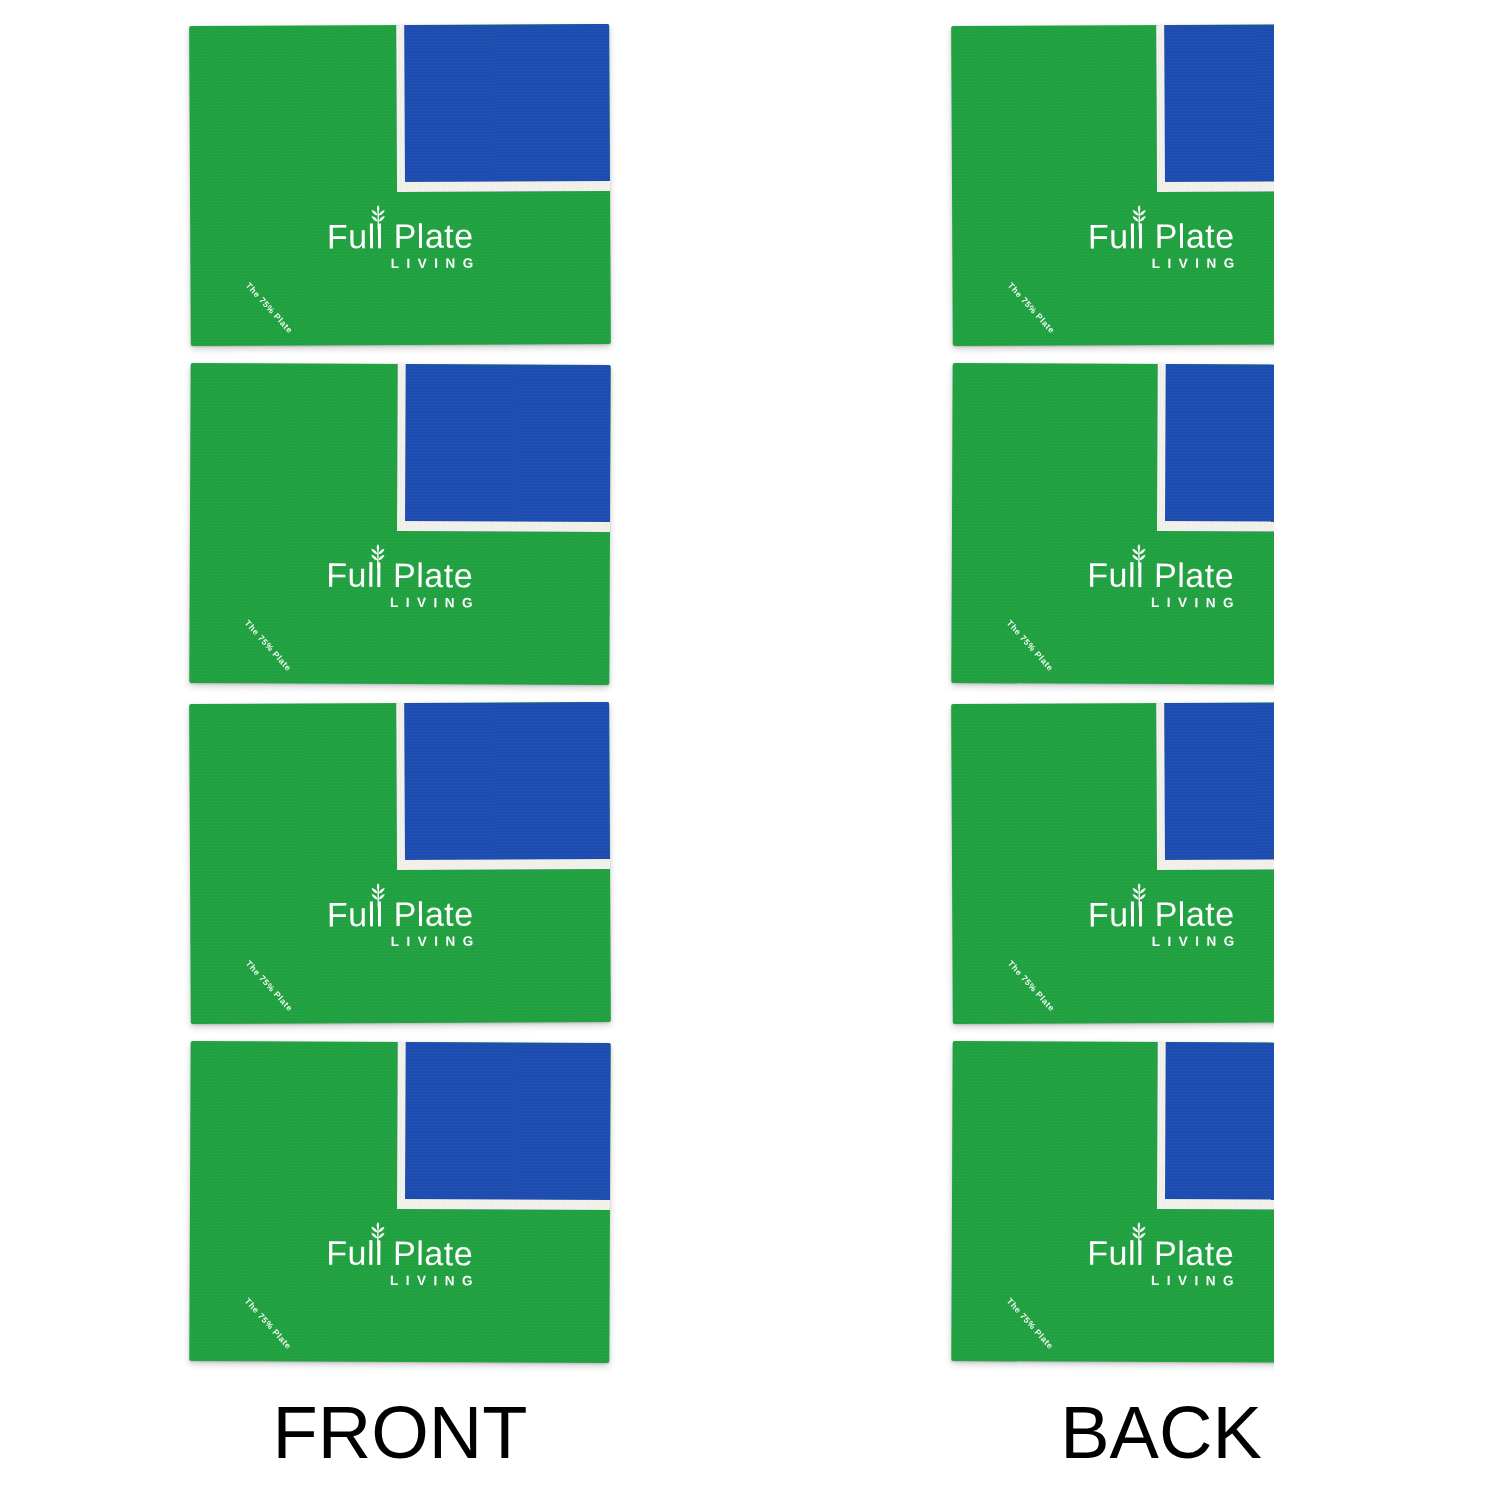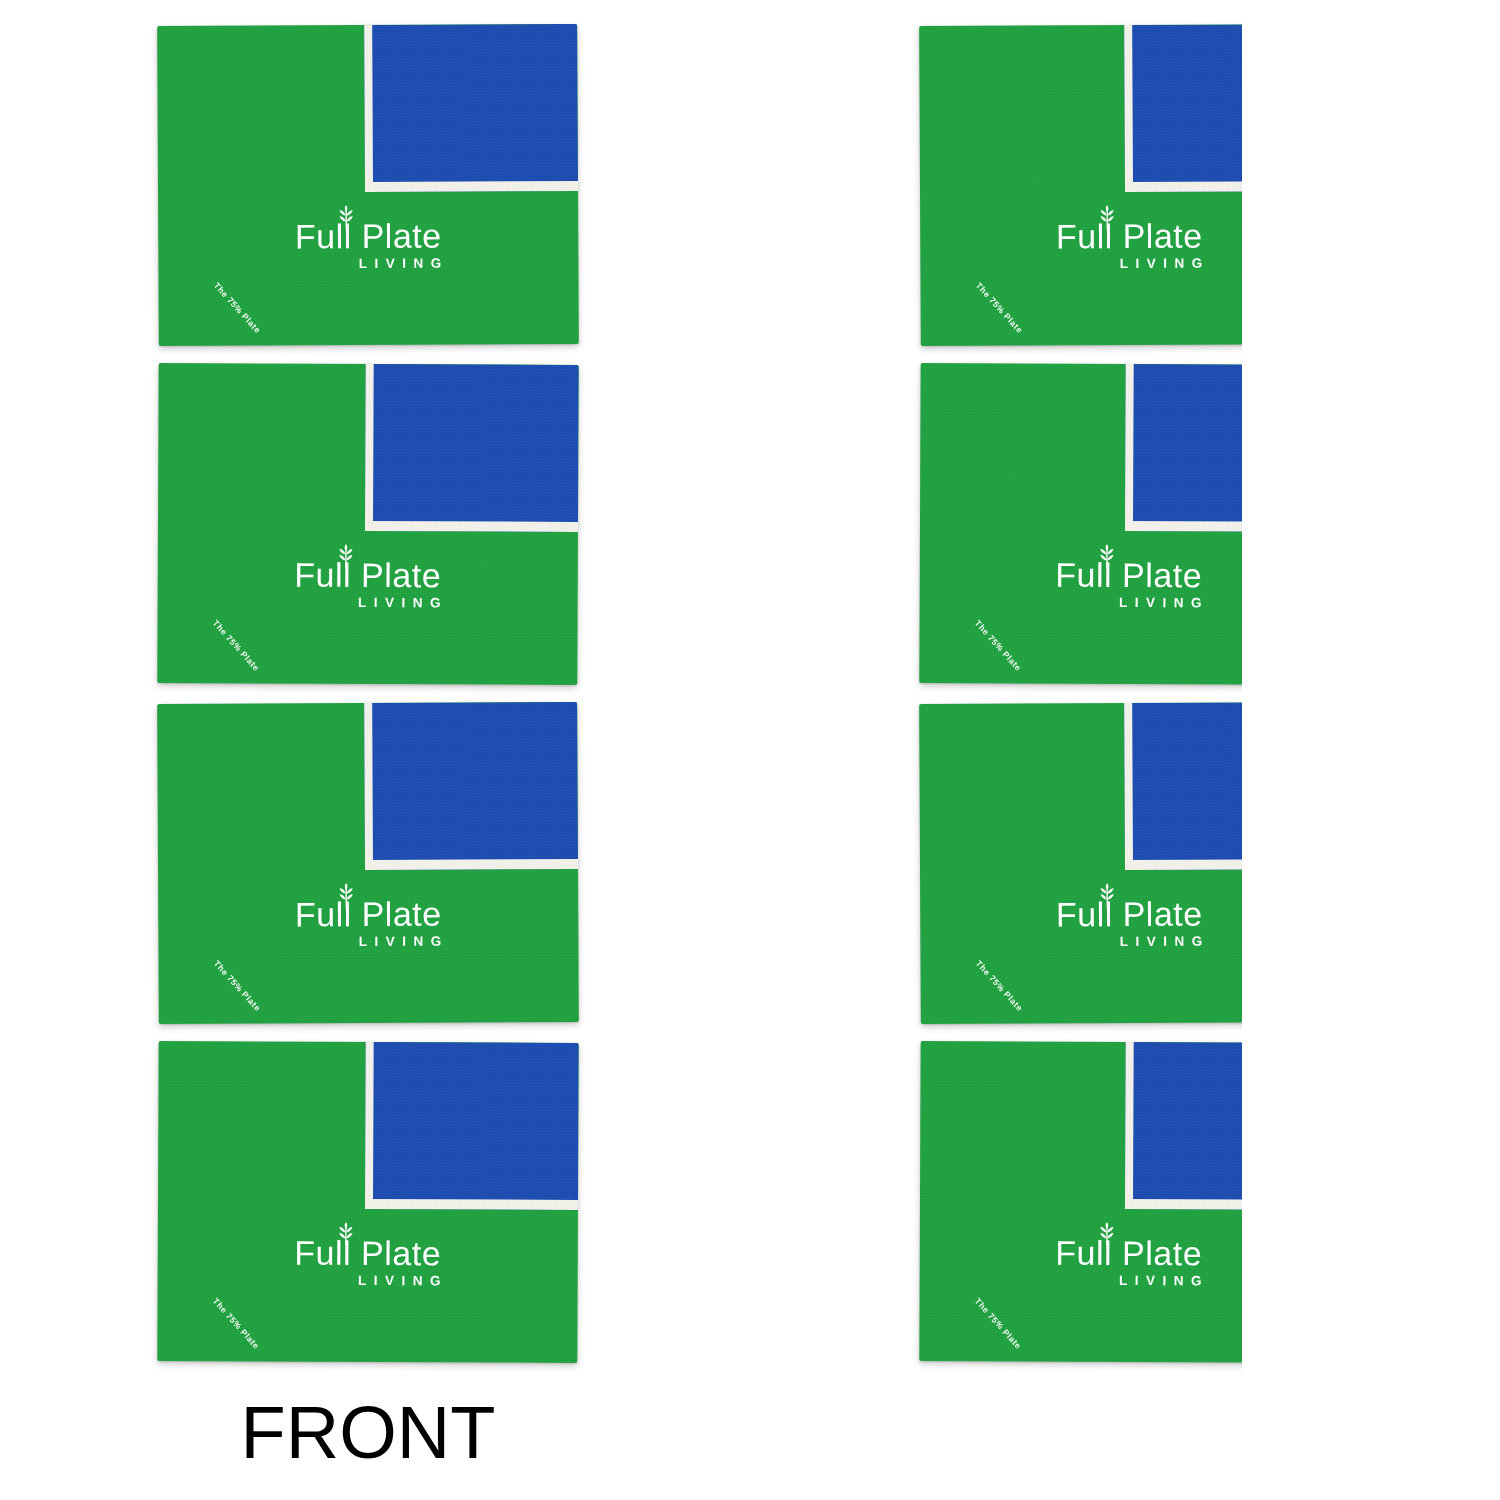--- a/index.html
+++ b/index.html
@@ -1,17 +1,17 @@
 <!DOCTYPE html>
 <html style="--green: #21a241; --blue: #1d4db1; --panel_border: #f2f1ea; --logo_text: #ffffff; --label_text: #000000; --page_background: #ffffff;"><head>
 <meta charset="utf-8">
 <style>
   html,body{margin:0;padding:0;background:#fff;}
   .board{position:relative;width:1242px;height:1500px;background:var(--page_background,#fff);
-         font-family:"Liberation Sans",sans-serif;overflow:hidden;}
+         font-family:"Liberation Sans",sans-serif;overflow:hidden;margin-left:32px;}
   .column{position:absolute;top:25px;display:flex;flex-direction:column;}
   .column.front{left:158px;width:420px;}
   .column.back{left:920px;width:418px;}
   .cards{display:flex;flex-direction:column;gap:19px;}
   .card{position:relative;width:100%;height:320px;background:var(--green,#21a241);
         border-radius:2px;overflow:hidden;
         box-shadow:0 3px 7px rgba(0,0,0,.20),0 1px 2px rgba(0,0,0,.14);}
   .card::after{content:"";position:absolute;inset:0;pointer-events:none;background:
         repeating-linear-gradient(0deg,rgba(255,255,255,.025) 0 1px,transparent 1px 3px),
         repeating-linear-gradient(90deg,rgba(0,0,0,.02) 0 1px,transparent 1px 3px);}
@@ -211,15 +211,16 @@
                 <path d="M8.4 16.5 Q13.4 15.6 14.6 10.8 Q9.4 12 8.4 16.5 Z" fill="currentColor"></path>
               </svg>
             </div>
             <div class="logo-sub">LIVING</div>
           </div>
         </div>
         <div class="diagonal">The 75% Plate</div>
       </div>
 
     </div>
+    <div class="col-label">BACK</div>
   </div>
 
 </div>
 
 </body></html>

